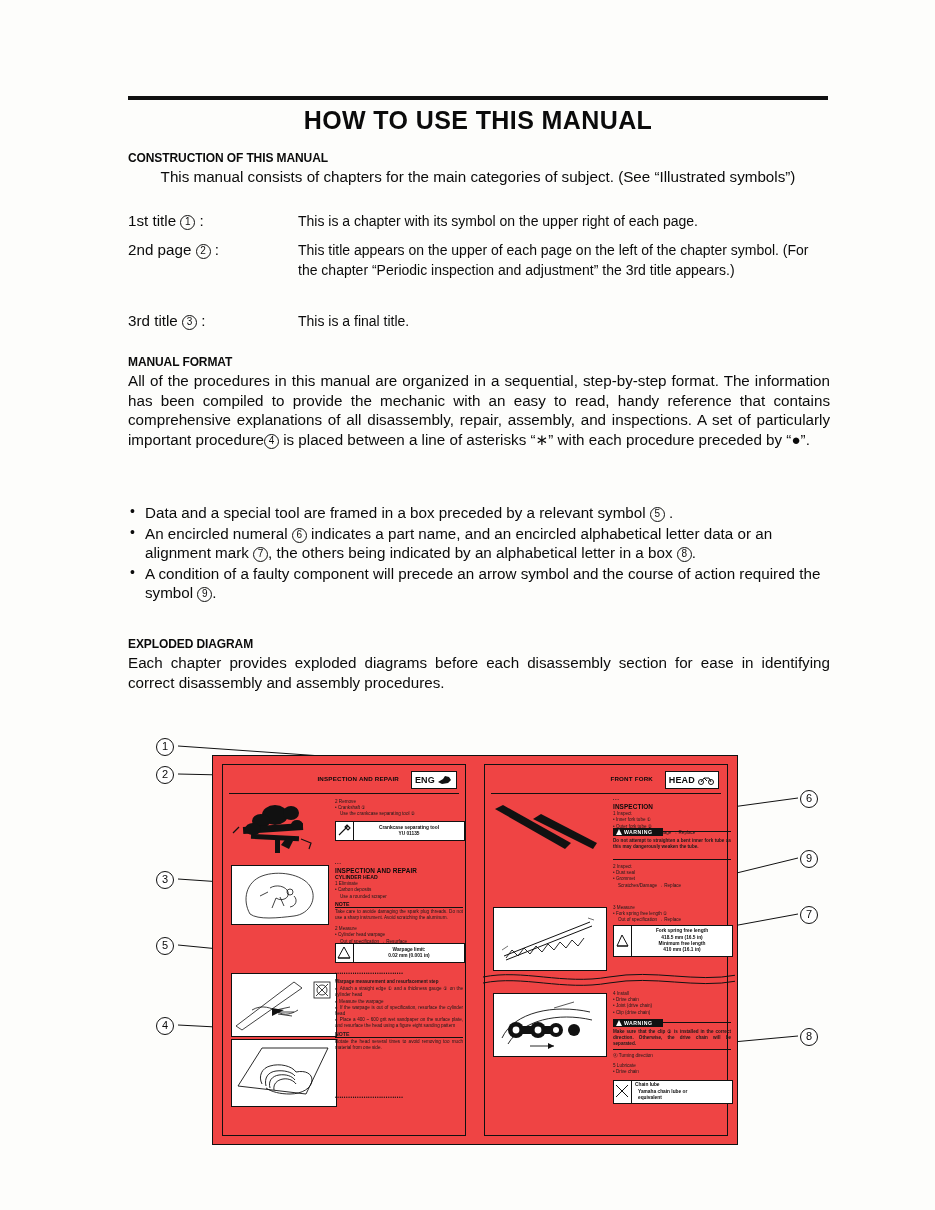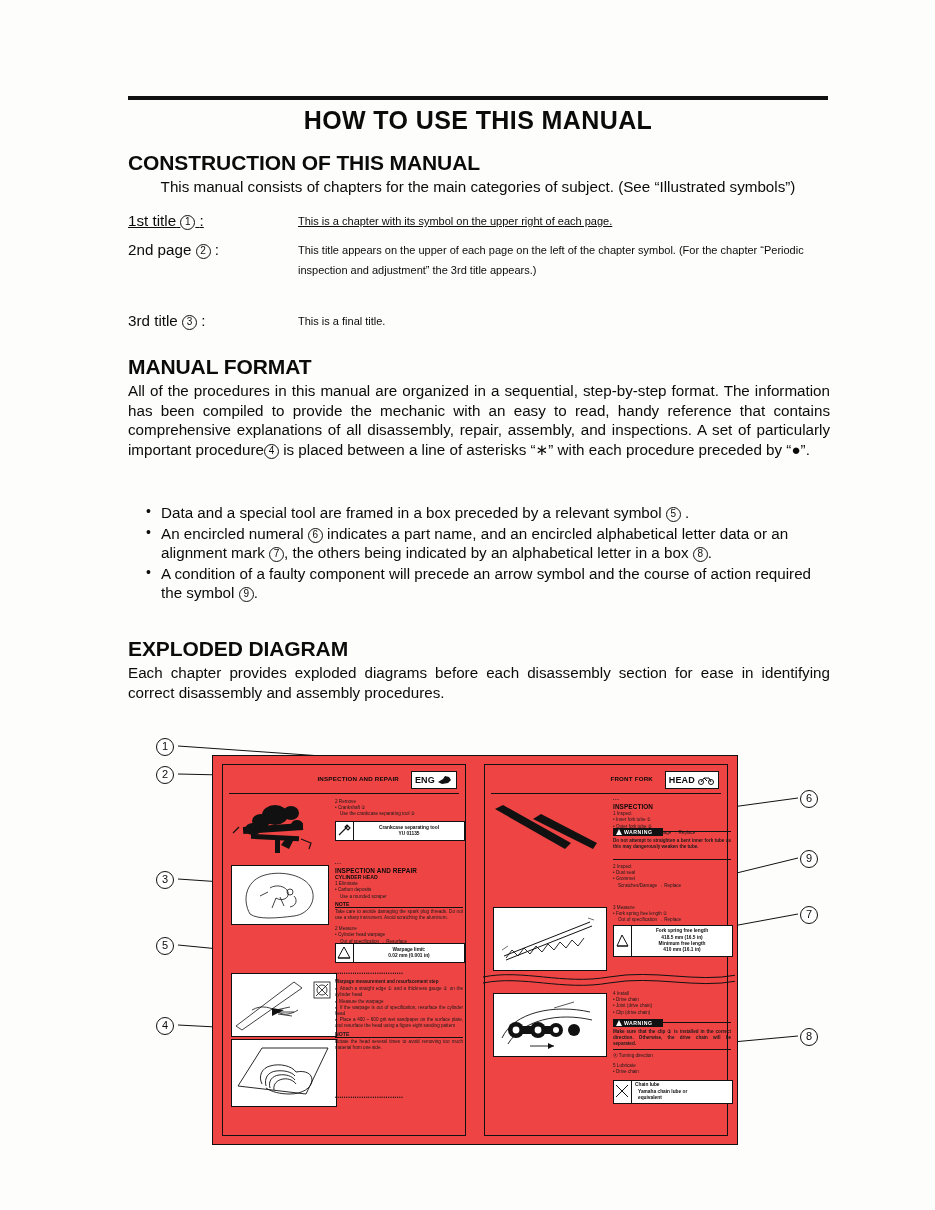--- a/index.html
+++ b/index.html
@@ -19,45 +19,45 @@
     background:#111;
   }
   .doc-title{
     position:absolute;left:128px;top:106px;width:700px;
     text-align:center;font-size:25px;font-weight:bold;
     letter-spacing:.4px;
   }
 
   
   .sec-head{
-    font-size:21px;font-weight:bold;letter-spacing:-.1px;
+    font-size:12px;font-weight:bold;letter-spacing:-.1px;
   }
   .body-text{
     font-size:15.2px;line-height:19.6px;text-align:justify;
   }
   .body-text.nojust{text-align:center;}
 
   .blk{position:absolute;}
 
   
   .cn{
     display:inline-block;
     width:13px;height:13px;line-height:11px;
     border:1px solid #111;border-radius:50%;
     font-size:10px;text-align:center;
     vertical-align:1px;font-weight:normal;
   }
 
   
   .trow{display:flex;margin-bottom:6px;}
   .trow .lbl{width:170px;flex:none;font-size:15.2px;}
-  .trow .txt{flex:1;font-size:11px;line-height:19.6px;}
+  .trow .txt{flex:1;font-size:14px;line-height:19.6px;}
 
   
-  ul.feat{margin:16px;padding:0;list-style:none;}
+  ul.feat{margin:0;padding:0;list-style:none;}
   ul.feat li{
     position:relative;padding-left:17px;font-size:15.2px;line-height:19.6px;
     margin-bottom:1px;
   }
   ul.feat li:before{
     content:"\2022";position:absolute;left:2px;top:-1px;font-size:14px;
   }
 
   
   .illus{position:absolute;left:148px;top:730px;width:680px;height:430px;}
@@ -130,21 +130,21 @@
 <div class="page">
 
   <div class="top-rule"></div>
   <div class="doc-title">HOW TO USE THIS MANUAL</div>
 
   <div class="blk" style="left:128px;top:151px;width:700px;">
     <div class="sec-head">CONSTRUCTION OF THIS MANUAL</div>
     <div class="body-text nojust" style="margin-top:2px;">This manual consists of chapters for the main categories of subject. (See “Illustrated symbols”)</div>
   </div>
 
-  <div class="blk" style="left:128px;top:212px;width:700px;text-decoration:underline;">
+  <div class="blk" style="left:128px;top:212px;width:700px;">
     <div class="trow">
       <div class="lbl">
         <span>1st title</span>
         <span class="cn">1</span>
         <span>:</span>
       </div>
       <div class="txt">This is a chapter with its symbol on the upper right of each page.</div>
     </div>
   </div>
 

